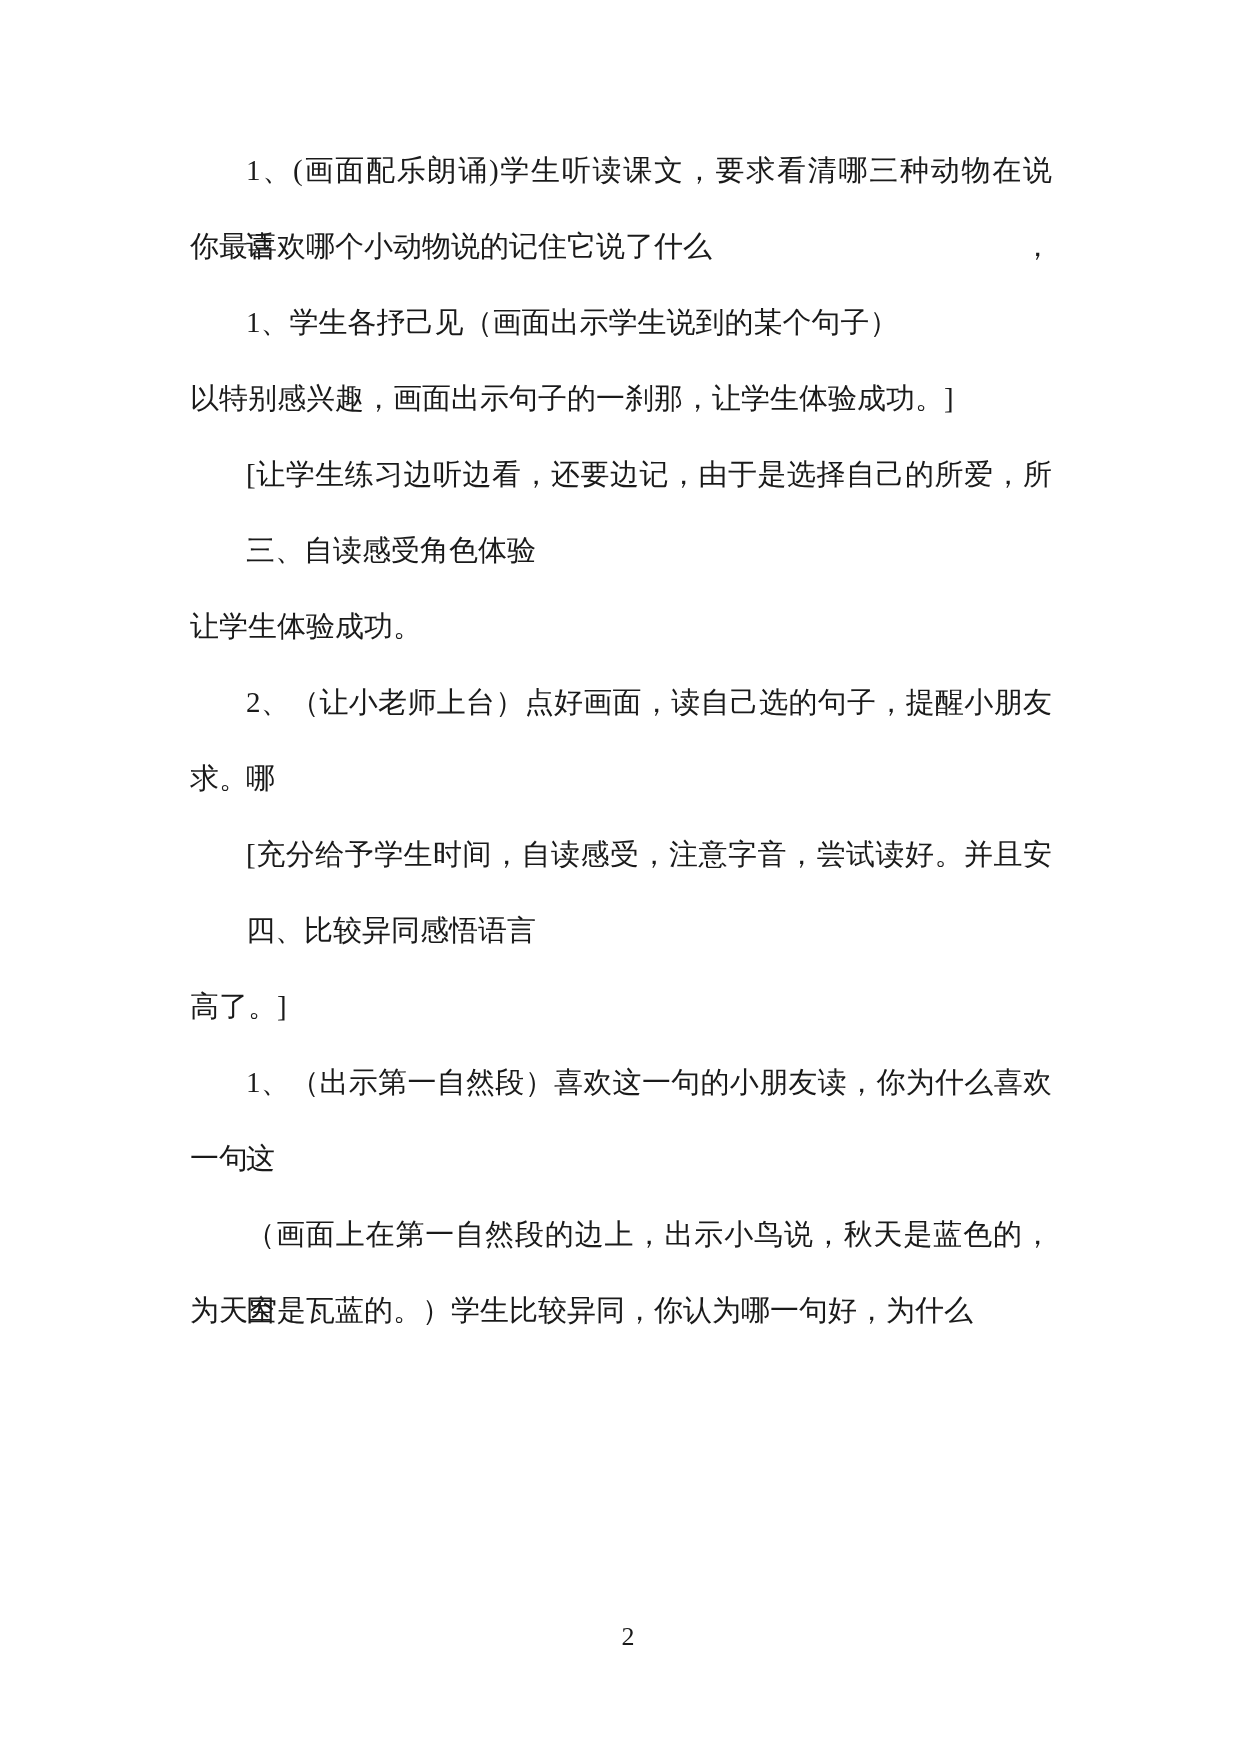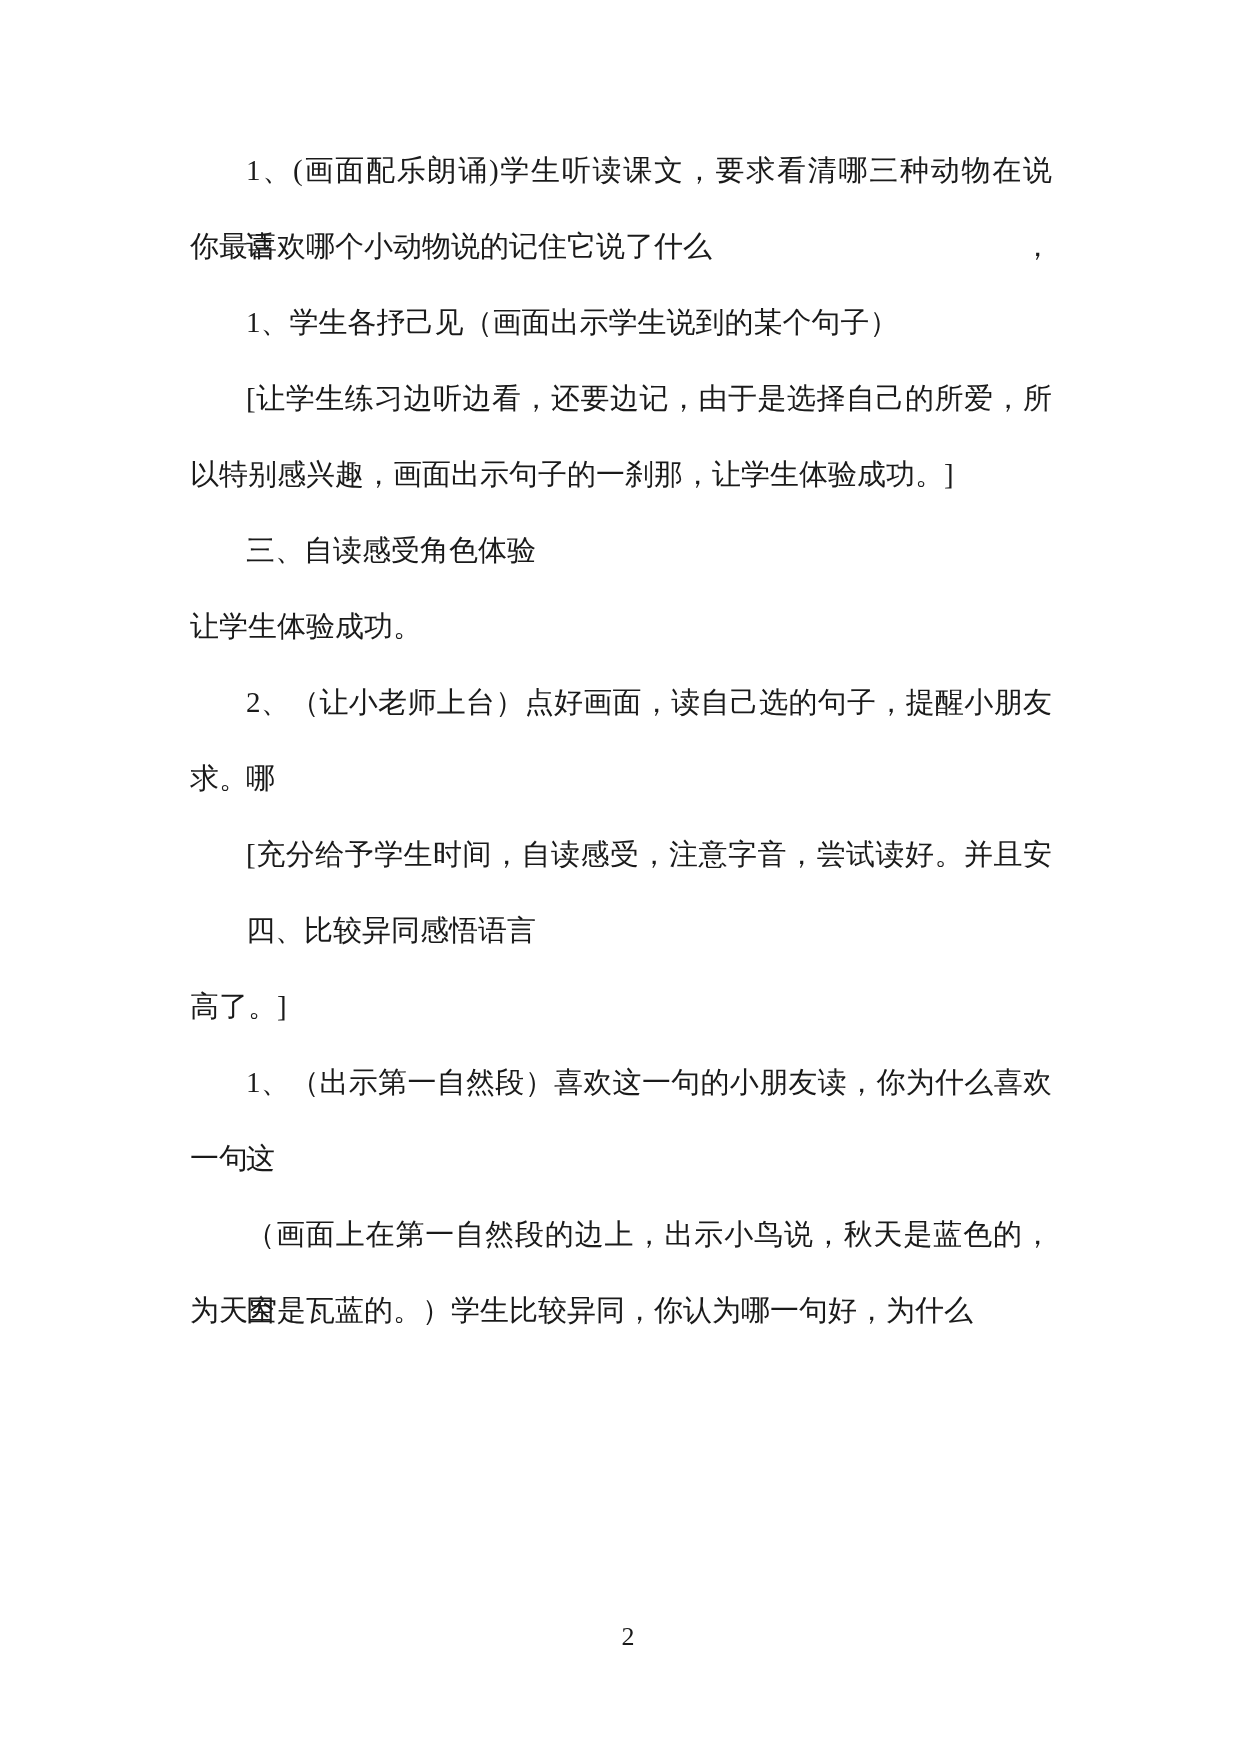--- a/index.html
+++ b/index.html
@@ -41,22 +41,22 @@
   }
 </style>
 </head>
 <body>
 
 <div class="page">
   <div class="content">
     <div class="line just indent">1、(画面配乐朗诵)学生听读课文，要求看清哪三种动物在说话，</div>
     <div class="line">你最喜欢哪个小动物说的记住它说了什么</div>
     <div class="line indent">1、学生各抒己见（画面出示学生说到的某个句子）</div>
+    <div class="line">以特别感兴趣，画面出示句子的一刹那，让学生体验成功。]</div>
     <div class="line just indent">[让学生练习边听边看，还要边记，由于是选择自己的所爱，所</div>
-    <div class="line">以特别感兴趣，画面出示句子的一刹那，让学生体验成功。]</div>
     <div class="line indent">三、自读感受角色体验</div>
     <div class="line">让学生体验成功。</div>
     <div class="line just indent">2、（让小老师上台）点好画面，读自己选的句子，提醒小朋友哪</div>
     <div class="line">求。</div>
     <div class="line just indent">[充分给予学生时间，自读感受，注意字音，尝试读好。并且安</div>
     <div class="line indent">四、比较异同感悟语言</div>
     <div class="line">高了。]</div>
     <div class="line just indent">1、（出示第一自然段）喜欢这一句的小朋友读，你为什么喜欢这</div>
     <div class="line">一句</div>
     <div class="line just indent">（画面上在第一自然段的边上，出示小鸟说，秋天是蓝色的，因</div>

